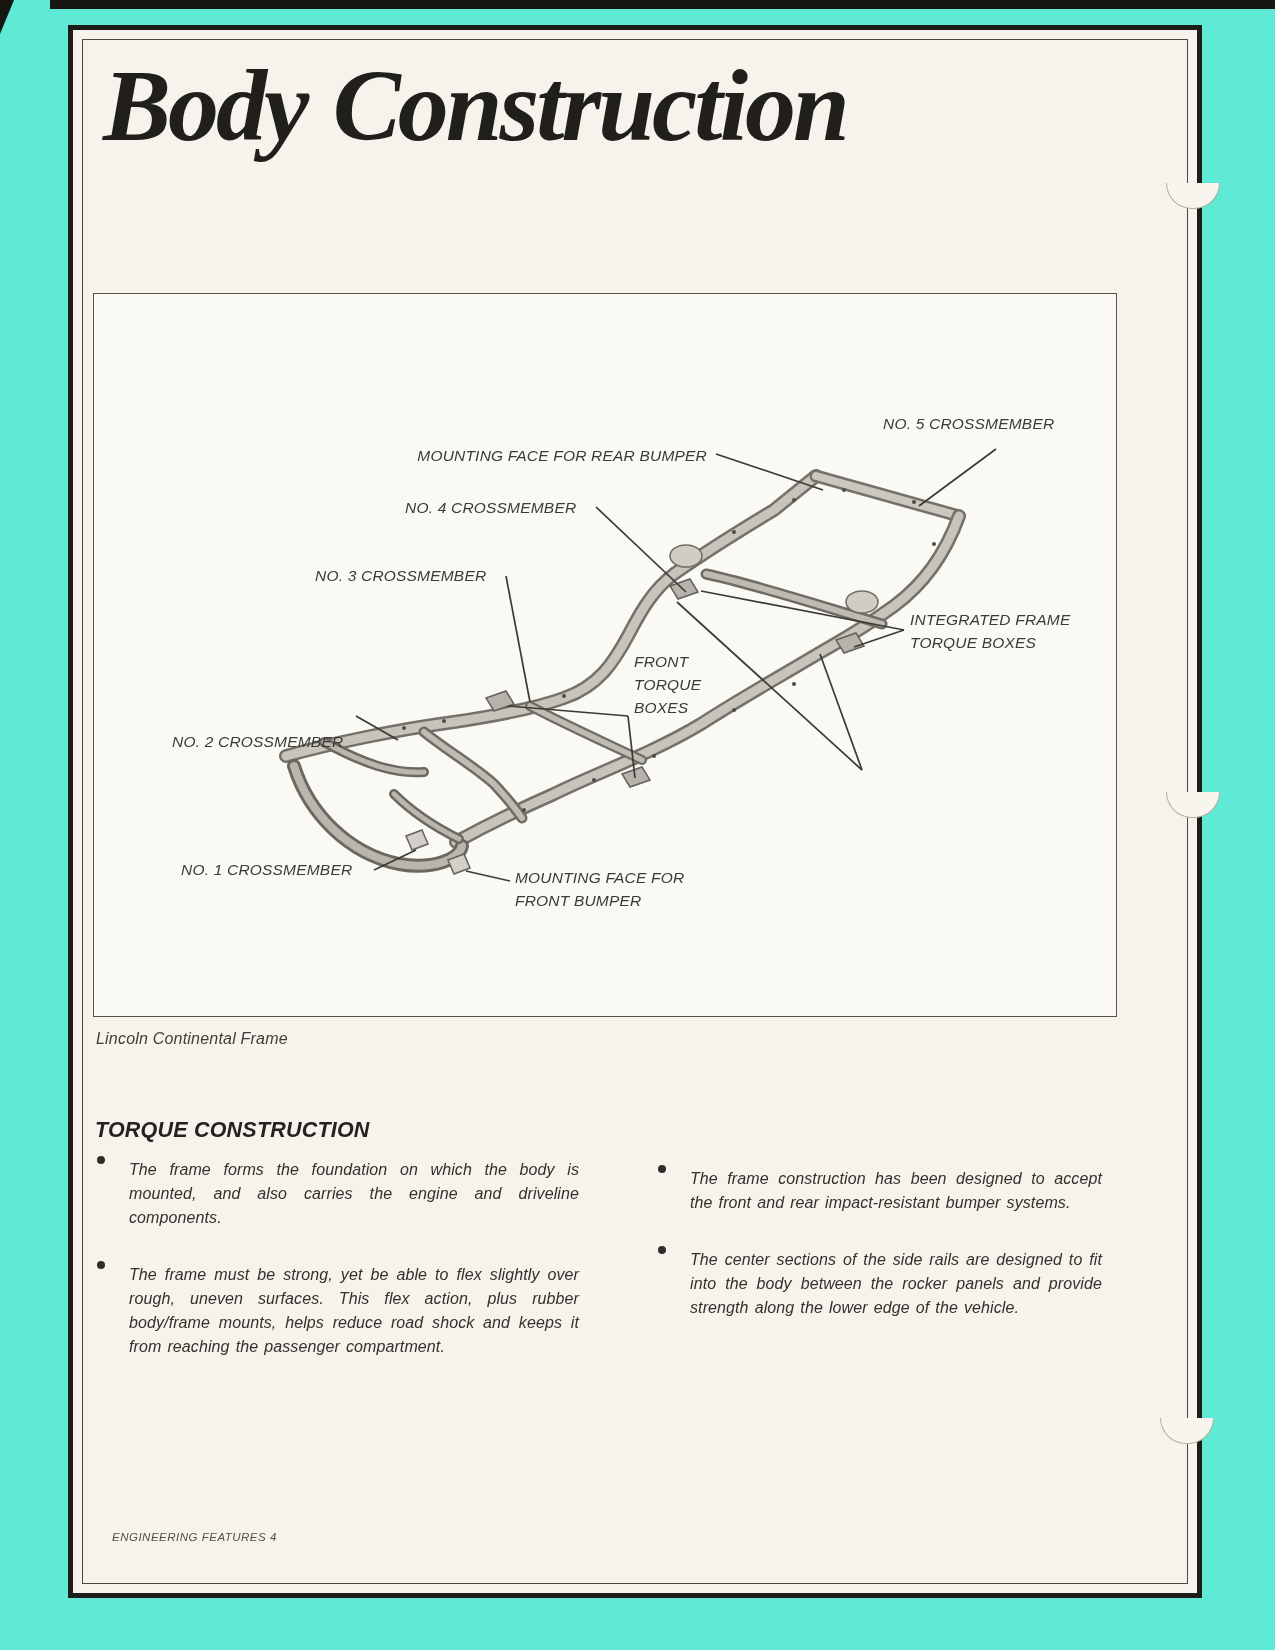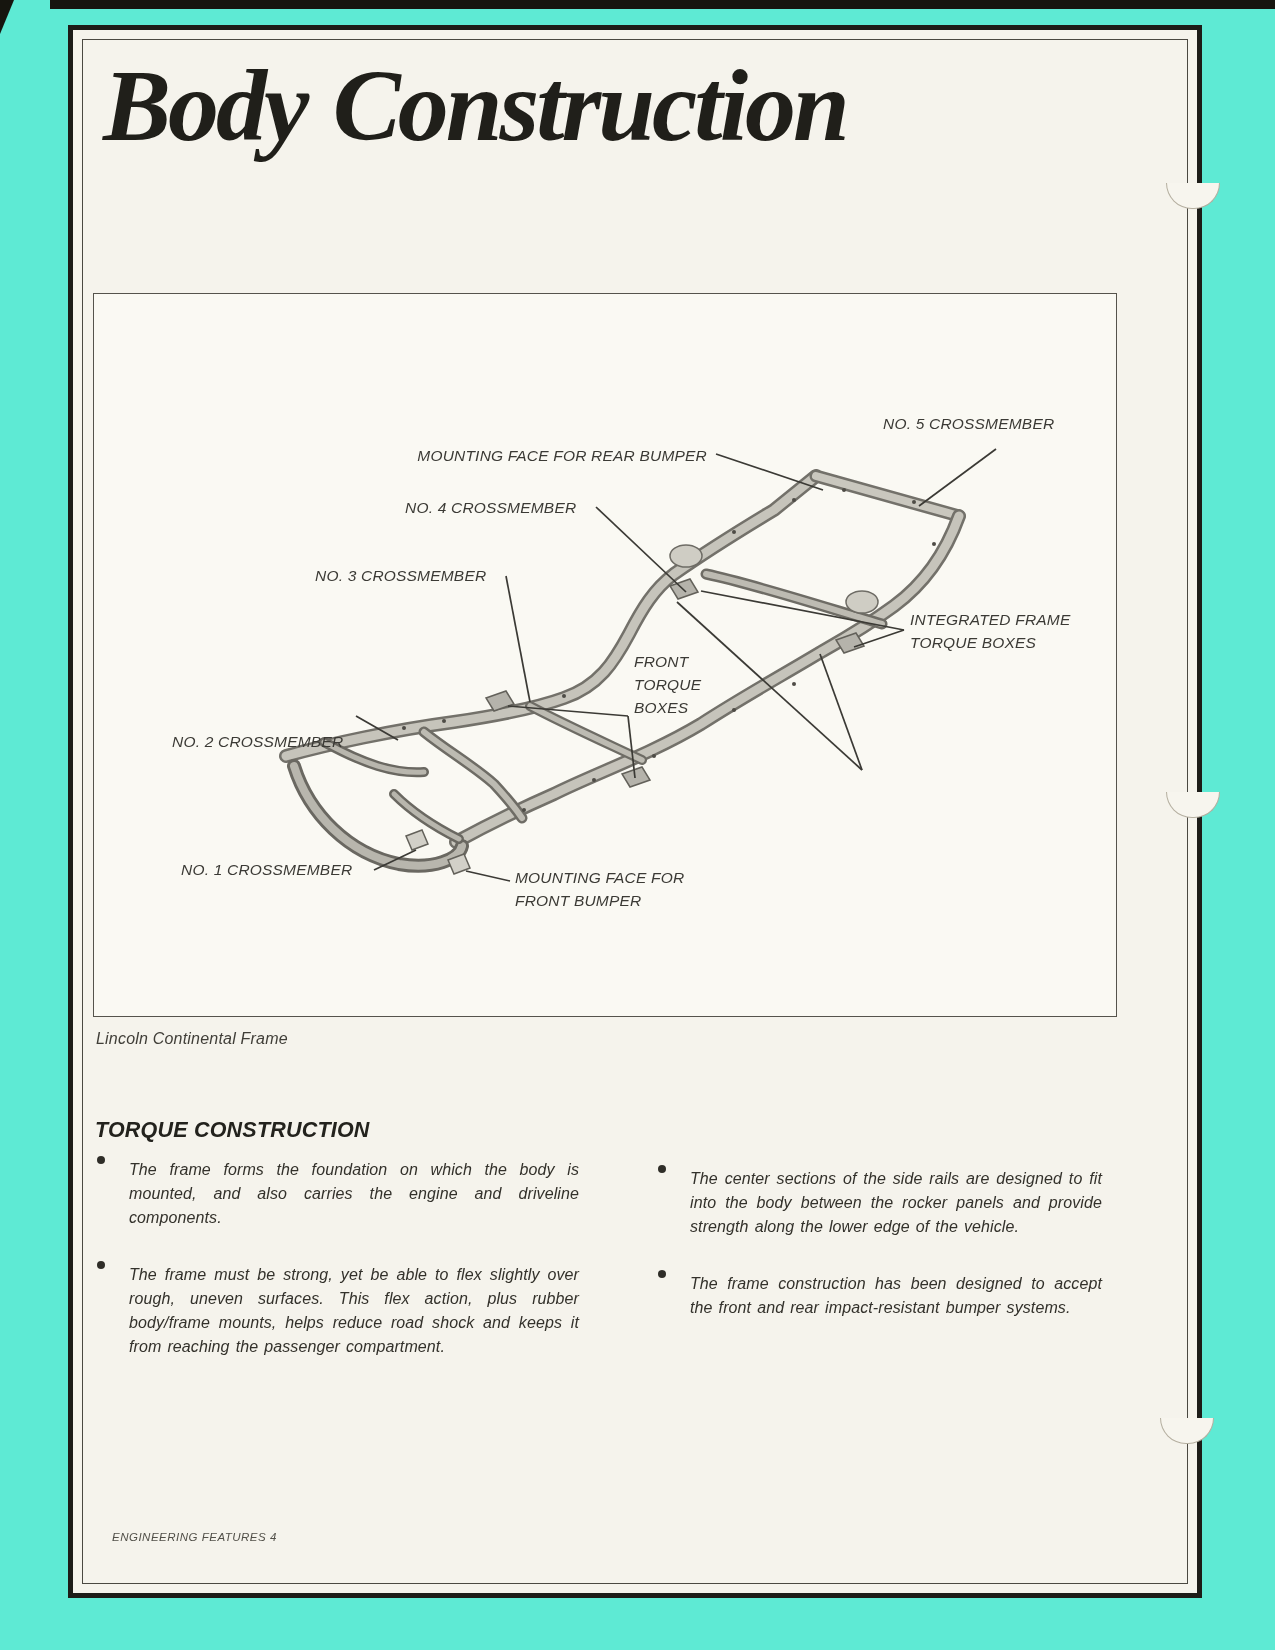--- a/index.html
+++ b/index.html
@@ -171,25 +171,25 @@
     </div>
     <div class="bullet">
       <span class="dot"></span>
       <p>The frame must be strong, yet be able to flex slightly over rough, uneven surfaces. This flex action, plus rubber body/frame mounts, helps reduce road shock and keeps it from reaching the passenger compartment.</p>
     </div>
   </div>
 
   <div class="col col-right">
     <div class="bullet">
       <span class="dot"></span>
-      <p>The center sections of the side rails are designed to fit into the body between the rocker panels and provide strength along the lower edge of the vehicle.</p>
+      <p>The frame construction has been designed to accept the front and rear impact-resistant bumper systems.</p>
     </div>
     <div class="bullet">
       <span class="dot"></span>
-      <p>The frame construction has been designed to accept the front and rear impact-resistant bumper systems.</p>
+      <p>The center sections of the side rails are designed to fit into the body between the rocker panels and provide strength along the lower edge of the vehicle.</p>
     </div>
   </div>
 
   <div class="footer">ENGINEERING FEATURES 4</div>
 
   <div class="curl curl-1"></div>
   <div class="curl curl-2"></div>
   <div class="curl curl-3"></div>
 </div>
 

